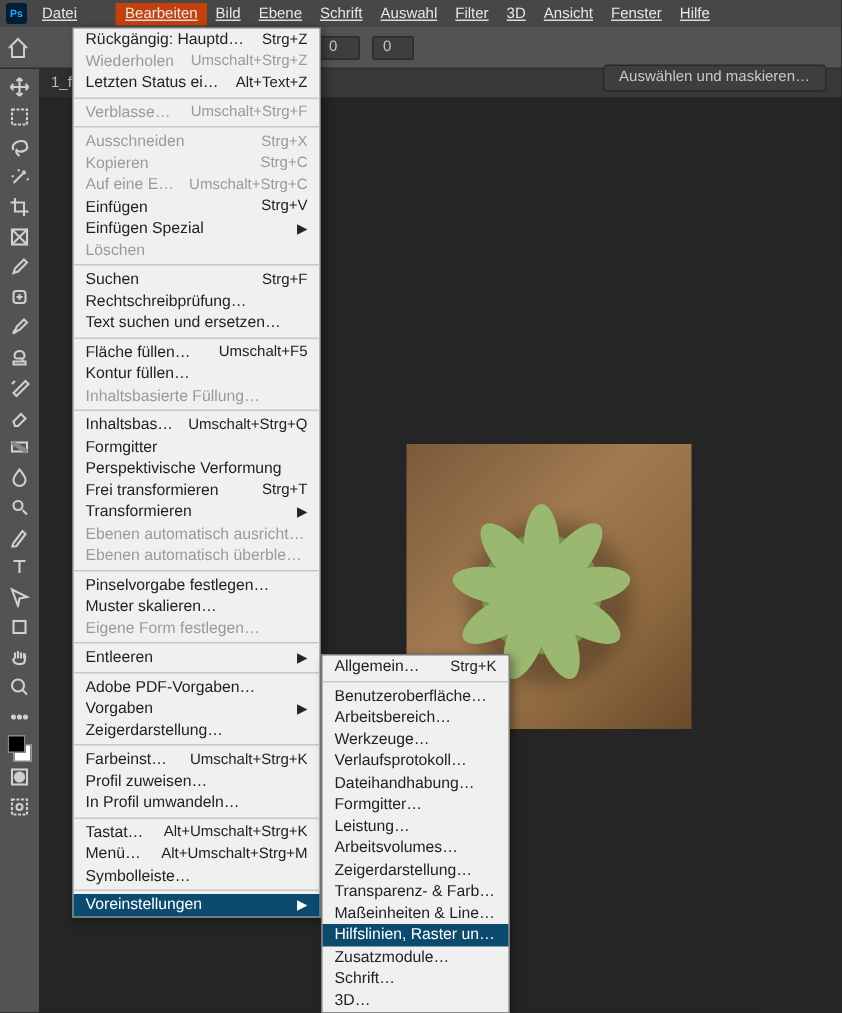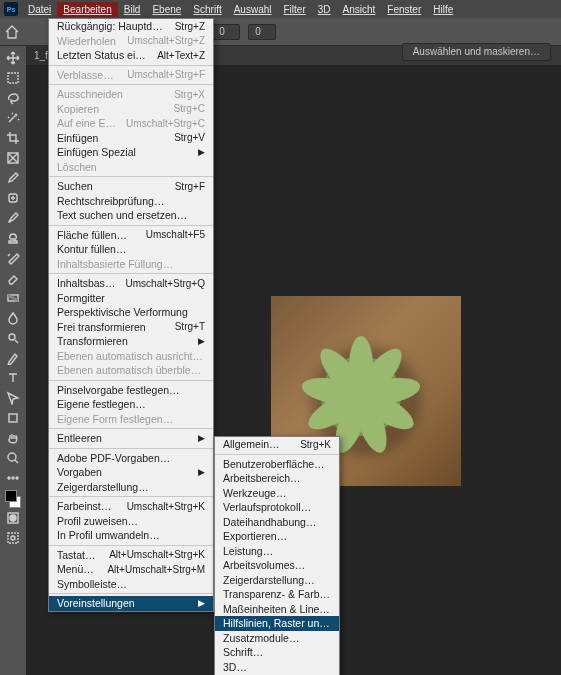--- a/index.html
+++ b/index.html
@@ -1,20 +1,20 @@
 <!DOCTYPE html>
 <html><head>
 <meta charset="utf-8">
 <style>
   * { margin: 0; padding: 0; box-sizing: border-box; font-family: "Segoe UI", Tahoma, sans-serif; }
   body { background: #252525; width: 561px; height: 675px; overflow: hidden; position: relative; color: #d8d8d8; font-size: 10px; }
   .menubar { display: flex; align-items: center; height: 18px; background: #474747; padding-left: 4px; gap: 0; }
   .logo { width: 14px; height: 14px; background: #001e36; color: #31a8ff; font-size: 7px; font-weight: 700; display: flex; align-items: center; justify-content: center; border-radius: 2px; margin-right: 4px; }
   .menu-item { padding: 2px 6px; color: #e8e8e8; cursor: default; }
-  .menu-item.open { background: #7f1d1d; }
+  .menu-item.open { background: #c2410c; margin-left: 20px; }
   .optionsbar { display: flex; align-items: center; height: 28px; background: #535353; border-bottom: 1px solid #2e2e2e; padding-left: 4px; gap: 8px; }
   .home-icon { width: 16px; height: 14px; display: flex; align-items: center; justify-content: center; }
   .opt-label { color: #c8c8c8; font-size: 10px; margin-left: 80px;}
   .opt-field { background: #3e3e3e; border: 1px solid #2a2a2a; height: 16px; color: #c8c8c8; font-size: 10px; padding: 0 6px; display: flex; align-items: center; border-radius: 2px; }
   .opt-num { width: 28px; }
   .opt-mode { width: 70px; }
   .opt-btn { background: #3e3e3e; border: 1px solid #2a2a2a; height: 18px; color: #c8c8c8; font-size: 10px; padding: 0 10px; border-radius: 3px; margin-left: auto; margin-right: 10px; display: flex; align-items: center; margin-top: 40px;}
   .tabbar { display: flex; align-items: center; height: 20px; background: #383838; border-bottom: 1px solid #222; }
   .doc-tab { background: #2f2f2f; height: 100%; display: flex; align-items: center; padding: 0 8px; color: #bdbdbd; font-size: 10px; margin-left: 26px;}
   .workspace { position: absolute; left: 26px; right: 0; top: 66px; bottom: 0; background: #252525; }
@@ -317,21 +317,21 @@
       <span class="dd-label">Ebenen automatisch ausrichten…</span>
     </div>
     <div class="dd-row disabled">
       <span class="dd-label">Ebenen automatisch überblenden…</span>
     </div>
     <div class="dd-sep"></div>
     <div class="dd-row">
       <span class="dd-label">Pinselvorgabe festlegen…</span>
     </div>
     <div class="dd-row">
-      <span class="dd-label">Eigene festlegen…</span>
+      <span class="dd-label">Muster skalieren…</span>
     </div>
     <div class="dd-row disabled">
       <span class="dd-label">Eigene Form festlegen…</span>
     </div>
     <div class="dd-sep"></div>
     <div class="dd-row">
       <span class="dd-label">Entleeren</span>
       <span class="dd-arrow">▶</span>
     </div>
     <div class="dd-sep"></div>
@@ -390,21 +390,21 @@
     <div class="dd-row">
       <span class="dd-label">Werkzeuge…</span>
     </div>
     <div class="dd-row">
       <span class="dd-label">Verlaufsprotokoll…</span>
     </div>
     <div class="dd-row">
       <span class="dd-label">Dateihandhabung…</span>
     </div>
     <div class="dd-row">
-      <span class="dd-label">Exportieren…</span>
+      <span class="dd-label">Formgitter…</span>
     </div>
     <div class="dd-row">
       <span class="dd-label">Leistung…</span>
     </div>
     <div class="dd-row">
       <span class="dd-label">Arbeitsvolumes…</span>
     </div>
     <div class="dd-row">
       <span class="dd-label">Zeigerdarstellung…</span>
     </div>

